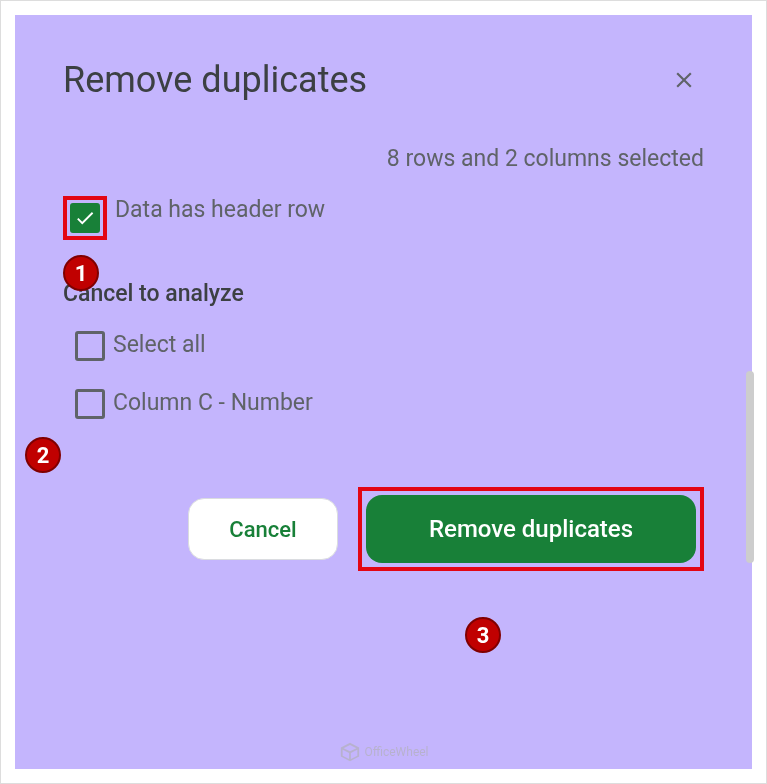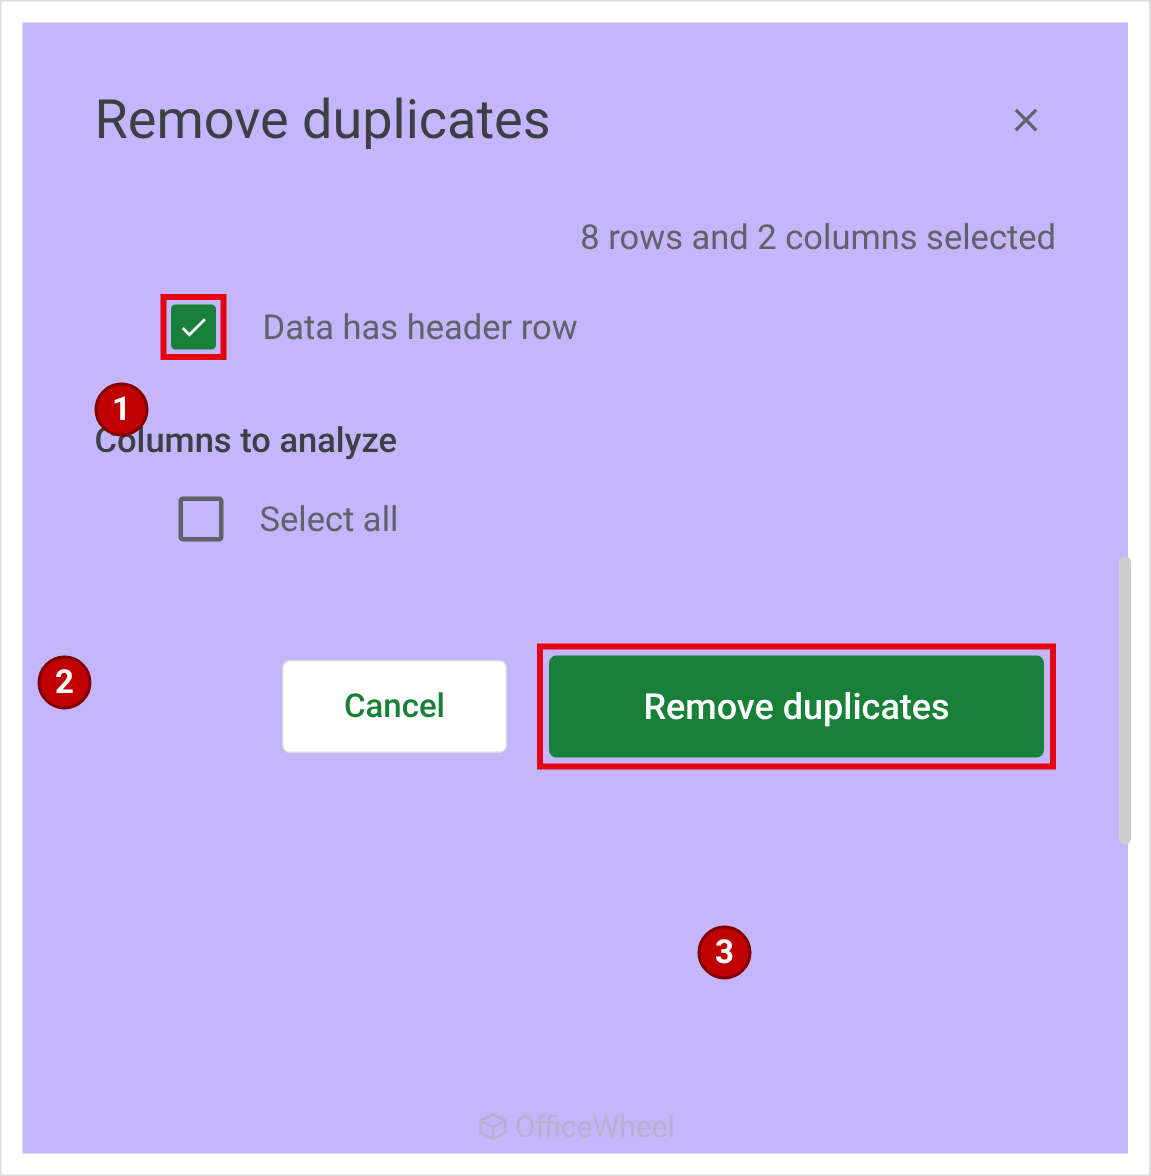--- a/index.html
+++ b/index.html
@@ -44,25 +44,24 @@
     justify-content: center;
   }
   .selection-info {
     font-size: 23px;
     color: #5f6368;
     margin-bottom: 24px;
     text-align: right;
   }
   .checkbox-row {
     display: flex;
-    align-items: center;
-    gap: 24px;
+    align-items: flex-start;
+    gap: 8px;
     margin-bottom: 14px;
     position: relative;
-    margin-left: 44px;
   }
   .checkbox {
     width: 30px;
     height: 30px;
     border: 3px solid #5f6368;
     border-radius: 3px;
     display: flex;
     align-items: center;
     justify-content: center;
     flex-shrink: 0;
@@ -106,21 +105,21 @@
     display: flex;
     justify-content: flex-end;
     gap: 20px;
     margin-top: 68px;
     align-items: center;
   }
   .btn {
     font-size: 22px;
     font-weight: 500;
     padding: 16px 28px;
-    border-radius: 5px;
+    border-radius: 16px;
     cursor: pointer;
     display: flex;
     align-items: center;
     justify-content: center;
   }
   .btn-cancel {
     background: #fff;
     color: #188038;
     border: 1.5px solid #dadce0;
     min-width: 150px;
@@ -172,21 +171,21 @@
     border-radius: 50%;
     left: 54px;
     top: 500px;
     z-index: -1;
   }
   .watermark {
     position: absolute;
     bottom: 20px;
     left: 50%;
     transform: translateX(-50%);
-    font-size: 20px;
+    font-size: 12px;
     color: #b0b0b0;
     display: flex;
     align-items: center;
     gap: 4px;
     opacity: 0.6;
   }
   .watermark svg { width: 22px; height: 22px; }
 </style>
 </head>
 <body>
@@ -208,30 +207,34 @@
     <span class="red-box red-box-checkbox">
       <span class="checkbox checked">
         <svg viewBox="0 0 24 24">
             <path fill="#fff" d="M9 16.17L4.83 12l-1.42 1.41L9 19 21 7l-1.41-1.41z"></path>
           </svg>
       </span>
     </span>
     <span class="checkbox-label">Data has header row</span>
   </div>
 
-  <div class="section-title">Columns to analyze</div>
+  <div class="section-title">Cancel to analyze</div>
 
   <div class="columns-list">
 
     <div class="checkbox-row">
       <span class="checkbox"></span>
       <span class="checkbox-label">Select all</span>
     </div>
 
 
+    <div class="checkbox-row">
+      <span class="checkbox"></span>
+      <span class="checkbox-label">Column C - Number</span>
+    </div>
 
   </div>
 
   <div class="footer">
     <div class="btn btn-cancel">Cancel</div>
     <span class="red-box red-box-btn">
       <div class="btn btn-primary">Remove duplicates</div>
     </span>
   </div>
 

